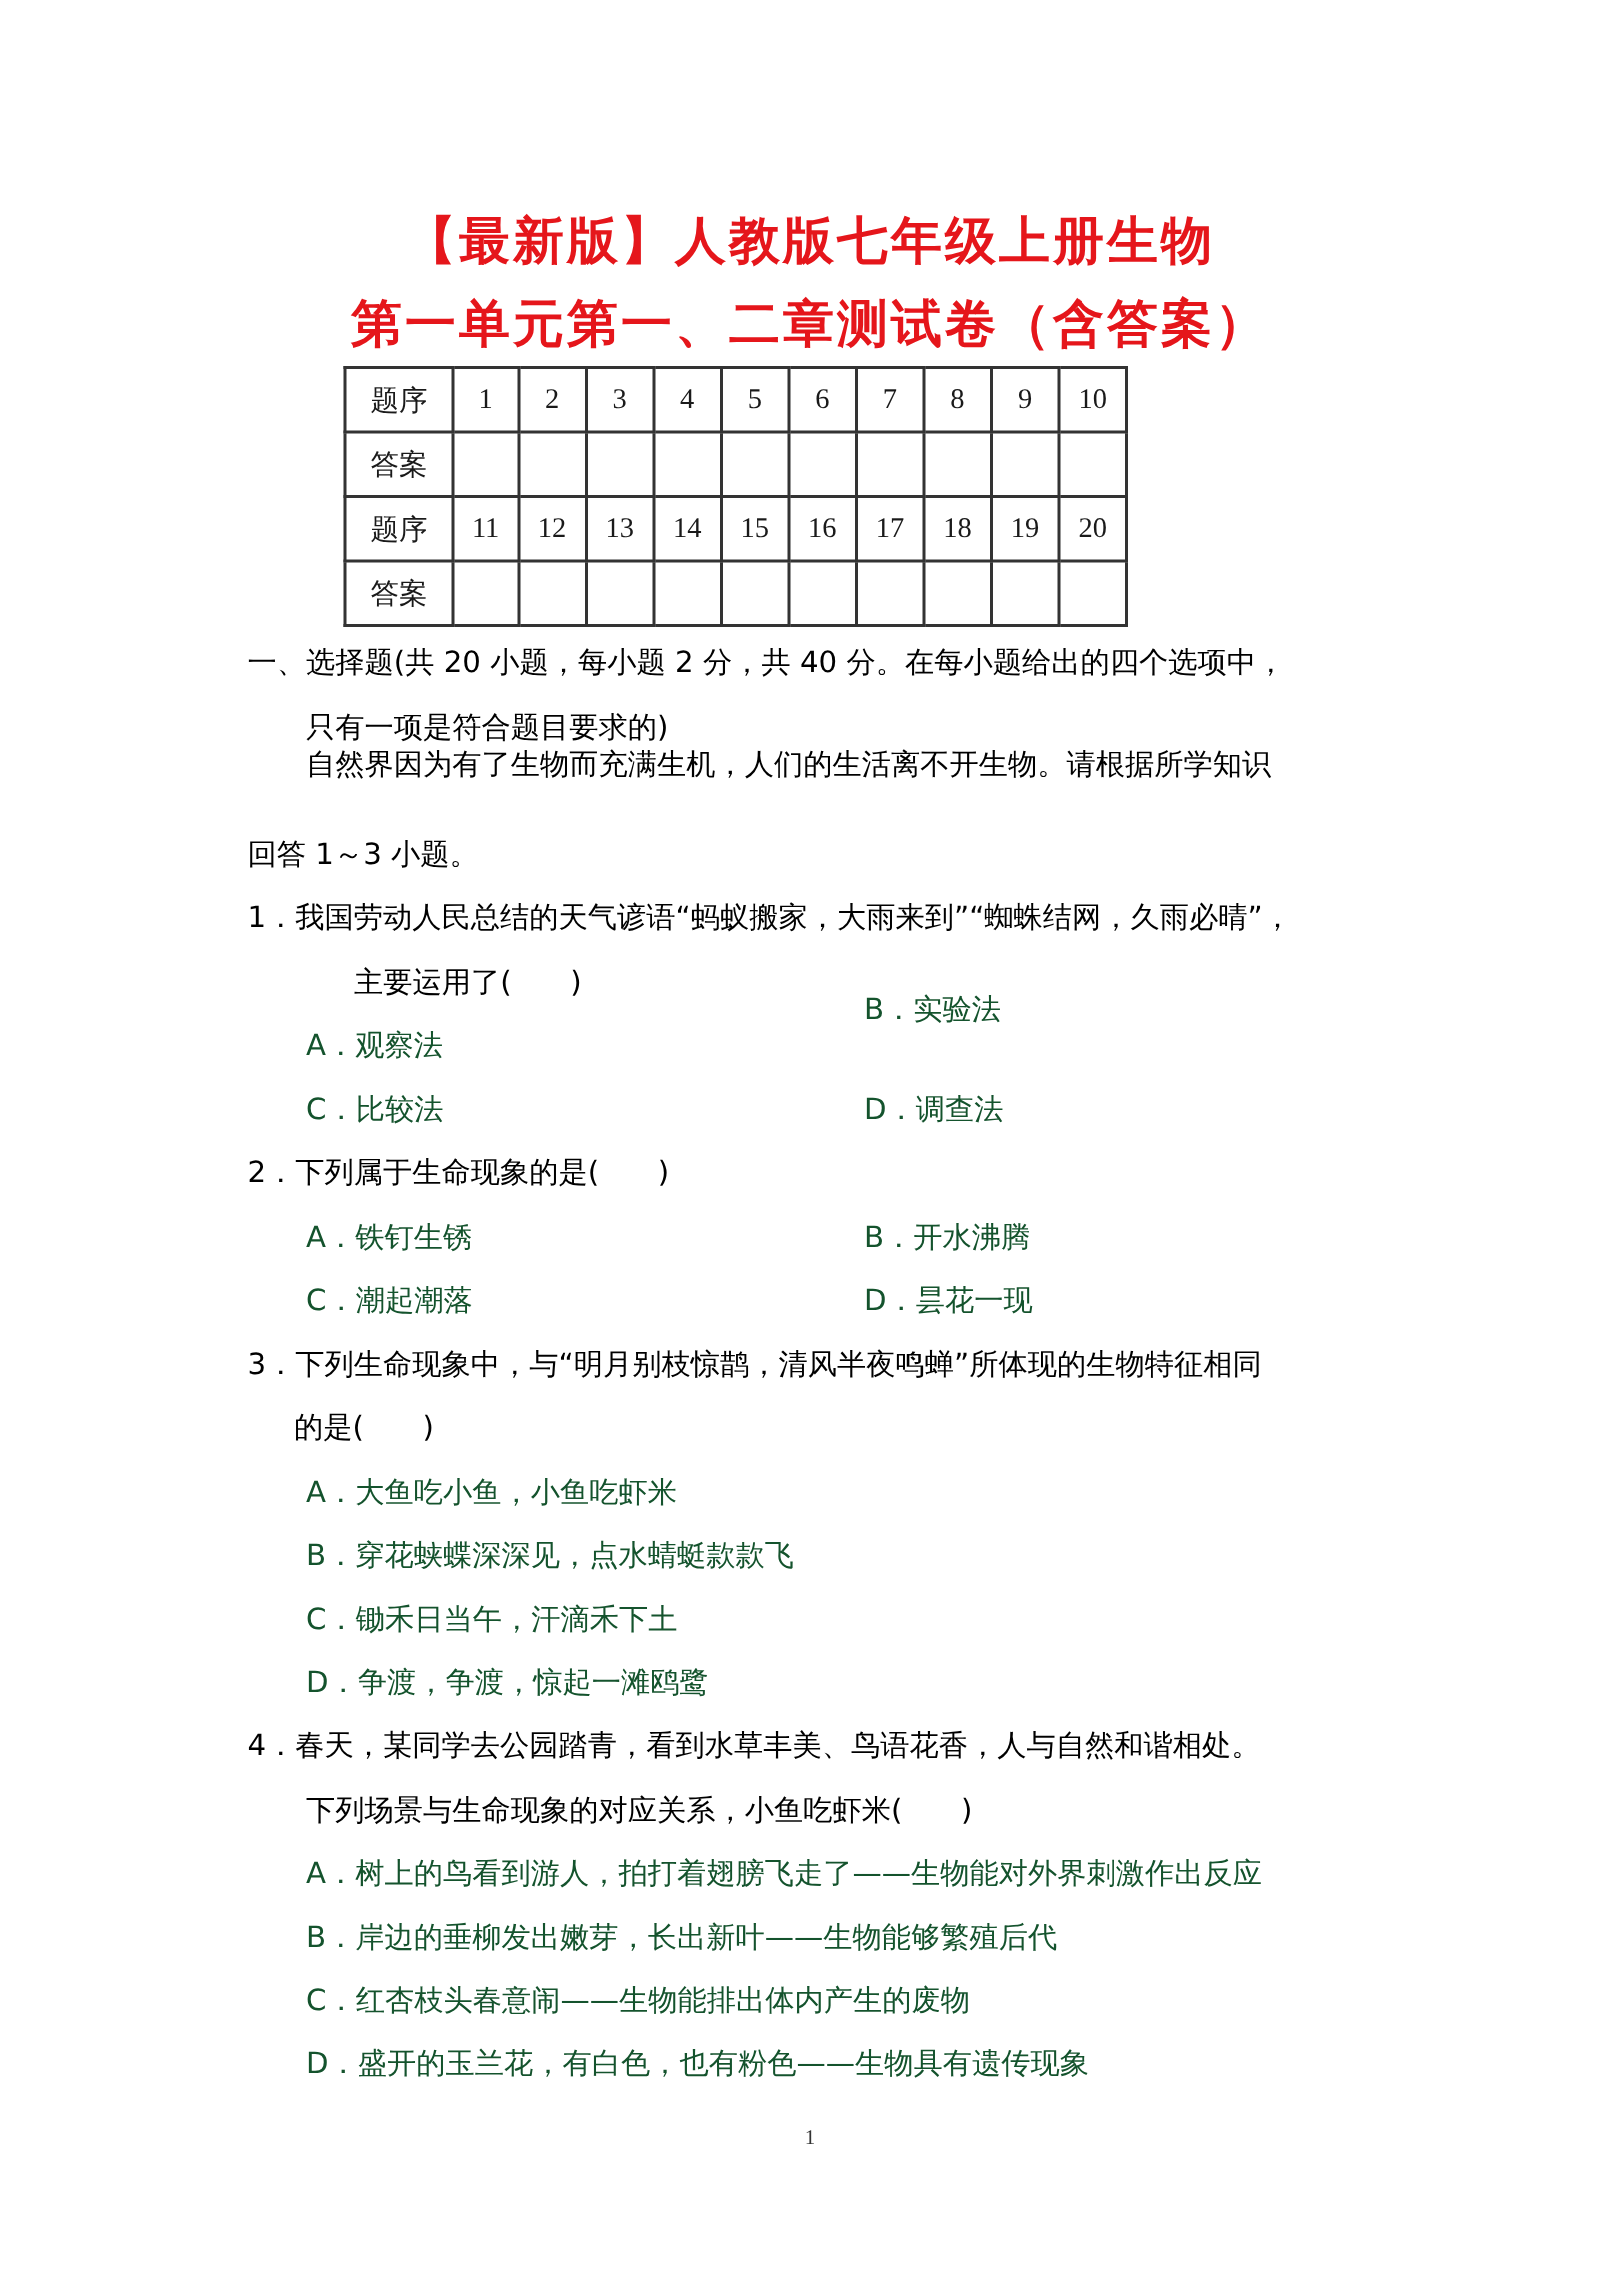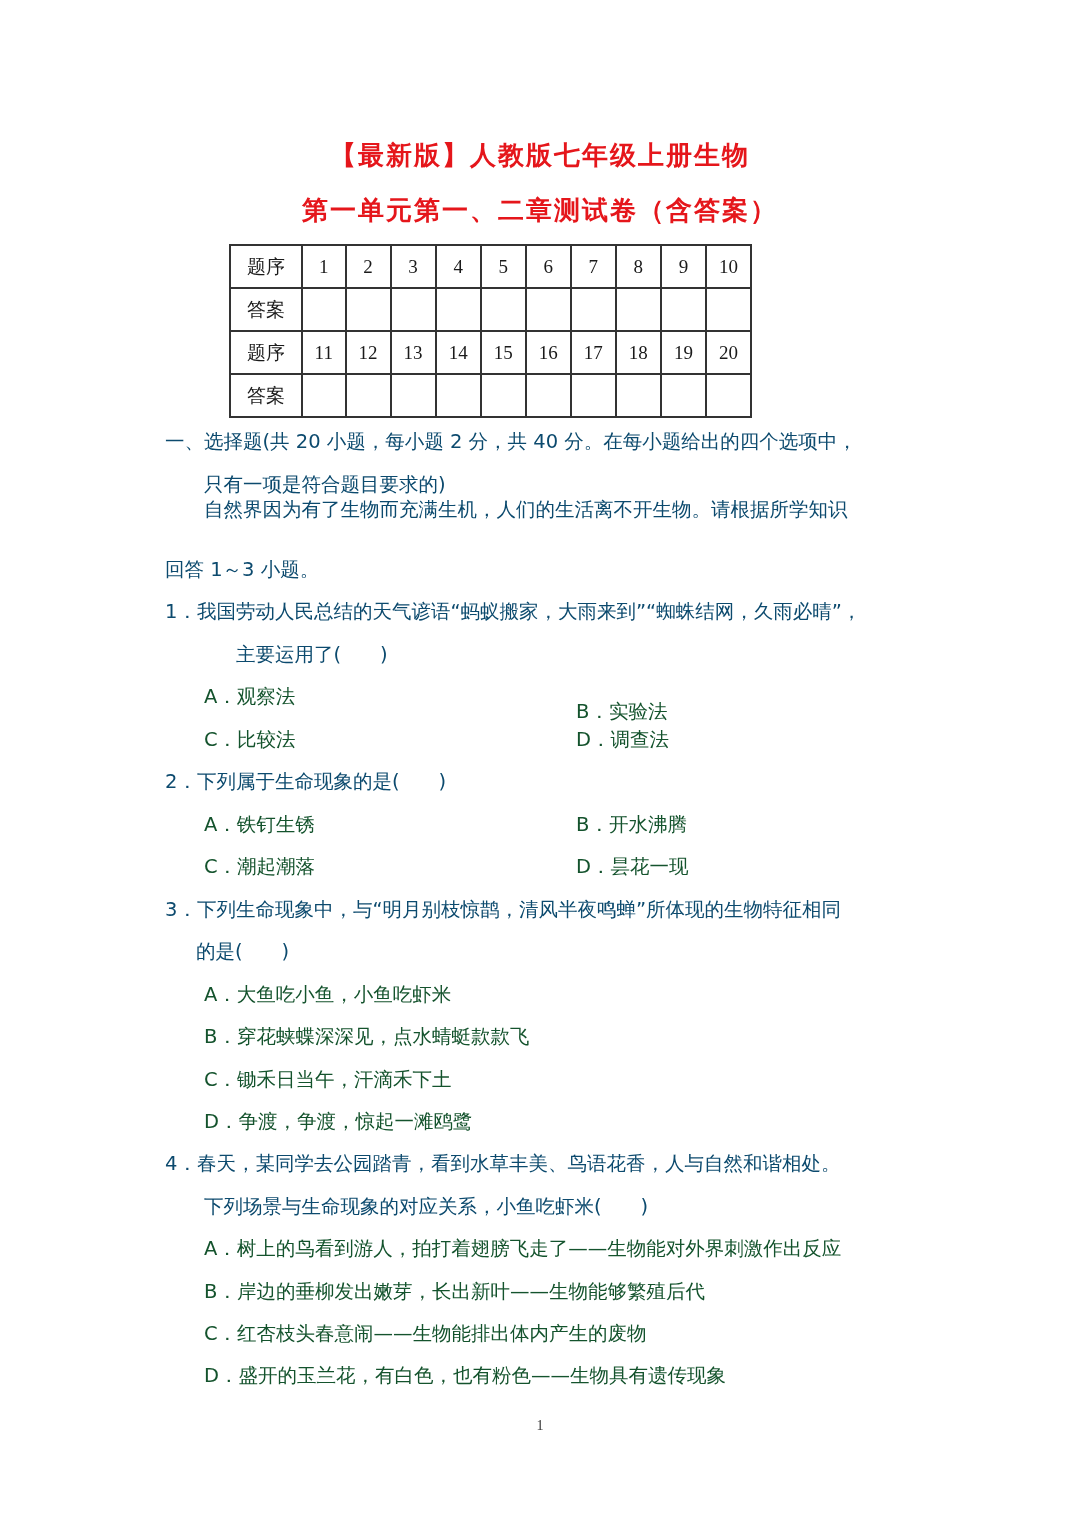--- a/index.html
+++ b/index.html
@@ -3,39 +3,39 @@
   <meta charset="utf-8">
   <style>
     html, body { margin: 0; padding: 0; background: #ffffff; }
     body {
       width: 1080px; height: 1527px; position: relative; overflow: hidden;
       font-family: "DejaVu Serif", "Liberation Serif", serif;
       color: #1a1a1a;
     }
     .title {
       position: absolute; left: 0; width: 1080px; text-align: center;
-      color: #e5161b; font-weight: bold; font-size: 26px; letter-spacing: 2px;
+      color: #e5161b; font-weight: bold; font-size: 34px; letter-spacing: 2px;
       font-family: "DejaVu Serif", "Liberation Serif", serif;
     }
     .title.l1 { top: 138px; }
     .title.l2 { top: 193px; }
     table.answer-grid {
       position: absolute; left: 229px; top: 244px;
       border-collapse: collapse; width: 523px;
     }
     table.answer-grid td {
       border: 2px solid #333; height: 41px; text-align: center;
       font-size: 19px; padding: 0;
       font-family: "Liberation Serif", "DejaVu Serif", serif;
     }
     table.answer-grid td.hdr { width: 70px; font-family: "DejaVu Sans", sans-serif; font-size: 19px; }
     .line {
       position: absolute; font-size: 19.5px; white-space: nowrap;
       font-family: "DejaVu Sans", "Liberation Sans", sans-serif;
-      color: #0c4a6e;
+      color: #000000;
     }
     .opt { position: absolute; font-size: 19.5px; white-space: nowrap;
       font-family: "DejaVu Sans", "Liberation Sans", sans-serif; color: #14532d; }
     .page-num { position: absolute; top: 1418px; left: 0; width: 1080px; text-align: center;
       font-size: 14px; font-family: "Liberation Serif", serif; color: #333; }
   </style>
 </head>
 <body>
 
 <div class="title l1">【最新版】人教版七年级上册生物</div>
@@ -99,21 +99,21 @@
   </table>
 
 <div class="line" style="left:165px; top:428px;">一、选择题(共 20 小题，每小题 2 分，共 40 分。在每小题给出的四个选项中，</div>
 <div class="line" style="left:204px; top:471px;">只有一项是符合题目要求的)</div>
 <div class="line" style="left:204px; top:496px;text-align:right;">自然界因为有了生物而充满生机，人们的生活离不开生物。请根据所学知识</div>
 <div class="line" style="left:165px; top:556px;">回答 1～3 小题。</div>
 
 <div class="line" style="left:165px; top:598px;">1．我国劳动人民总结的天气谚语“蚂蚁搬家，大雨来到”“蜘蛛结网，久雨必晴”，</div>
 <div class="line" style="left:204px; top:641px;margin-left:32px;">主要运用了(　　)</div>
 <div class="opt" style="left:204px; top:683px;">A．观察法</div>
-<div class="opt" style="left:576px; top:698px;">B．实验法</div>
+<div class="opt" style="left:576px; top:659px;">B．实验法</div>
 <div class="opt" style="left:204px; top:726px;">C．比较法</div>
 <div class="opt" style="left:576px; top:726px;">D．调查法</div>
 
 <div class="line" style="left:165px; top:768px;">2．下列属于生命现象的是(　　)</div>
 <div class="opt" style="left:204px; top:811px;">A．铁钉生锈</div>
 <div class="opt" style="left:576px; top:811px;">B．开水沸腾</div>
 <div class="opt" style="left:204px; top:853px;">C．潮起潮落</div>
 <div class="opt" style="left:576px; top:853px;">D．昙花一现</div>
 
 <div class="line" style="left:165px; top:896px;">3．下列生命现象中，与“明月别枝惊鹊，清风半夜鸣蝉”所体现的生物特征相同</div>

